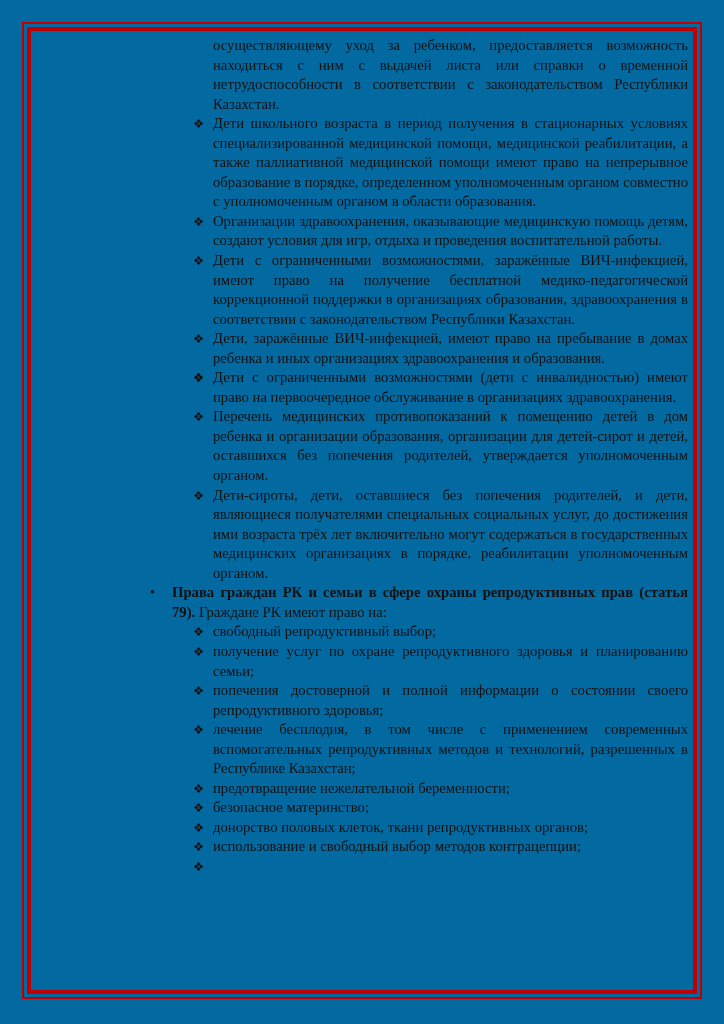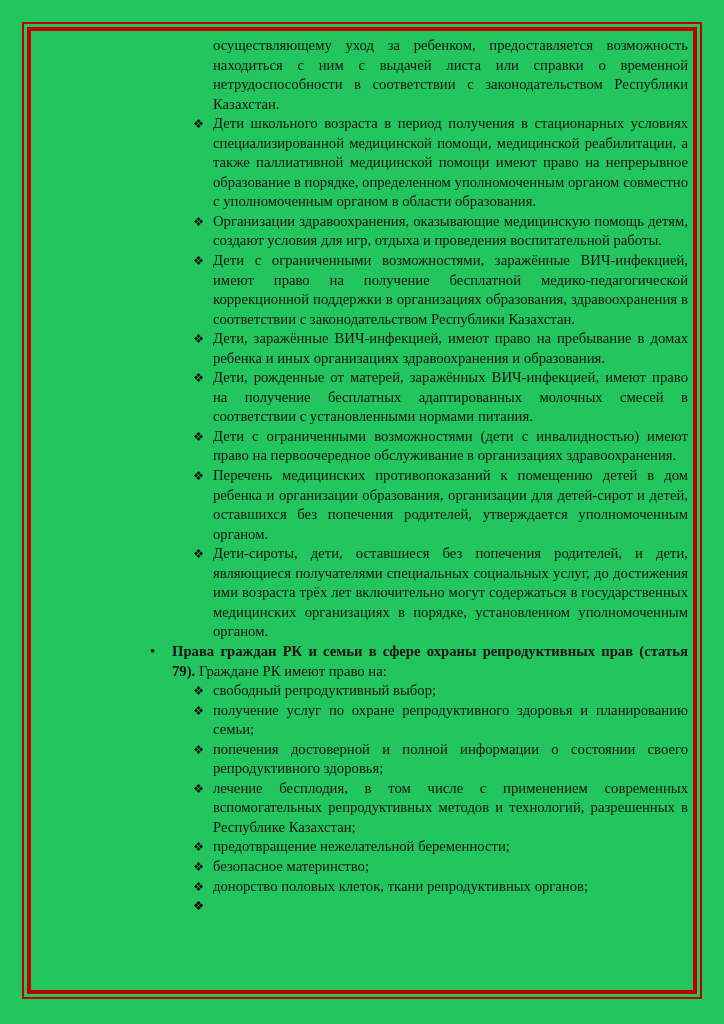--- a/index.html
+++ b/index.html
@@ -116,21 +116,21 @@
     line-height: 21px;
     color: #111111;
   }
 
   
   .para > .txt { display: block; }
 </style>
 </head>
 <body>
 
-<div class="page" style="--rule: #C00000; background: #22c55e; padding-left: 21px;">
+<div class="page" style="--rule: #C00000; background: #0369a1; padding-left: 21px;">
 
   <div class="border-outer"></div>
   <div class="border-inner"></div>
 
   <div class="content">
 
     <p class="para cont" style="color: rgb(17, 17, 17);">
       <span class="txt">осуществляющему уход за ребенком, предоставляется возможность находиться с ним с выдачей листа или справки о временной нетрудоспособности в соответствии с законодательством Республики Казахстан.</span>
     </p>
 
@@ -149,36 +149,35 @@
       <span class="txt">Дети с ограниченными возможностями, заражённые ВИЧ-инфекцией, имеют право на получение бесплатной медико-педагогической коррекционной поддержки в организациях образования, здравоохранения в соответствии с законодательством Республики Казахстан.</span>
     </p>
 
     <p class="para lvl2" style="color: rgb(17, 17, 17);">
       <span class="mark">❖</span>
       <span class="txt">Дети, заражённые ВИЧ-инфекцией, имеют право на пребывание в домах ребенка и иных организациях здравоохранения и образования.</span>
     </p>
 
     <p class="para lvl2" style="color: rgb(17, 17, 17);">
       <span class="mark">❖</span>
-      <span class="txt">Дети, рожденные от матерей, заражённых ВИЧ-инфекцией, имеют право на получение бесплатных адаптированных молочных смесей в соответствии с установленными нормами питания.</span>
     </p>
 
     <p class="para lvl2" style="color: rgb(17, 17, 17);">
       <span class="mark">❖</span>
       <span class="txt">Дети с ограниченными возможностями (дети с инвалидностью) имеют право на первоочередное обслуживание в организациях здравоохранения.</span>
     </p>
 
     <p class="para lvl2" style="color: rgb(17, 17, 17);">
       <span class="mark">❖</span>
       <span class="txt">Перечень медицинских противопоказаний к помещению детей в дом ребенка и организации образования, организации для детей-сирот и детей, оставшихся без попечения родителей, утверждается уполномоченным органом.</span>
     </p>
 
     <p class="para lvl2" style="color: rgb(17, 17, 17);">
       <span class="mark">❖</span>
-      <span class="txt">Дети-сироты, дети, оставшиеся без попечения родителей, и дети, являющиеся получателями специальных социальных услуг, до достижения ими возраста трёх лет включительно могут содержаться в государственных медицинских организациях в порядке, установленном уполномоченным органом.</span>
+      <span class="txt">Дети-сироты, дети, оставшиеся без попечения родителей, и дети, являющиеся получателями специальных социальных услуг, до достижения ими возраста трёх лет включительно могут содержаться в государственных медицинских организациях в порядке, реабилитации уполномоченным органом.</span>
     </p>
 
     <p class="para lvl1" style="color: rgb(17, 17, 17);">
       <span class="mark">•</span><span>Права граждан РК и семьи в сфере охраны репродуктивных прав (статья 79).</span><span class="tail"> Граждане РК имеют право на:</span>
     </p>
 
     <p class="para lvl3" style="color: rgb(17, 17, 17);">
       <span class="mark">❖</span>
       <span class="txt">свободный репродуктивный выбор;</span>
     </p>
@@ -208,20 +207,21 @@
       <span class="txt">безопасное материнство;</span>
     </p>
 
     <p class="para lvl3" style="color: rgb(17, 17, 17);">
       <span class="mark">❖</span>
       <span class="txt">донорство половых клеток, ткани репродуктивных органов;</span>
     </p>
 
     <p class="para lvl3" style="color: rgb(17, 17, 17);">
       <span class="mark">❖</span>
+      <span class="txt">использование и свободный выбор методов контрацепции;</span>
     </p>
 
     <p class="para lvl3" style="color: rgb(17, 17, 17);">
       <span class="mark">❖</span>
     </p>
 
   </div>
 </div>
 
 </body></html>

